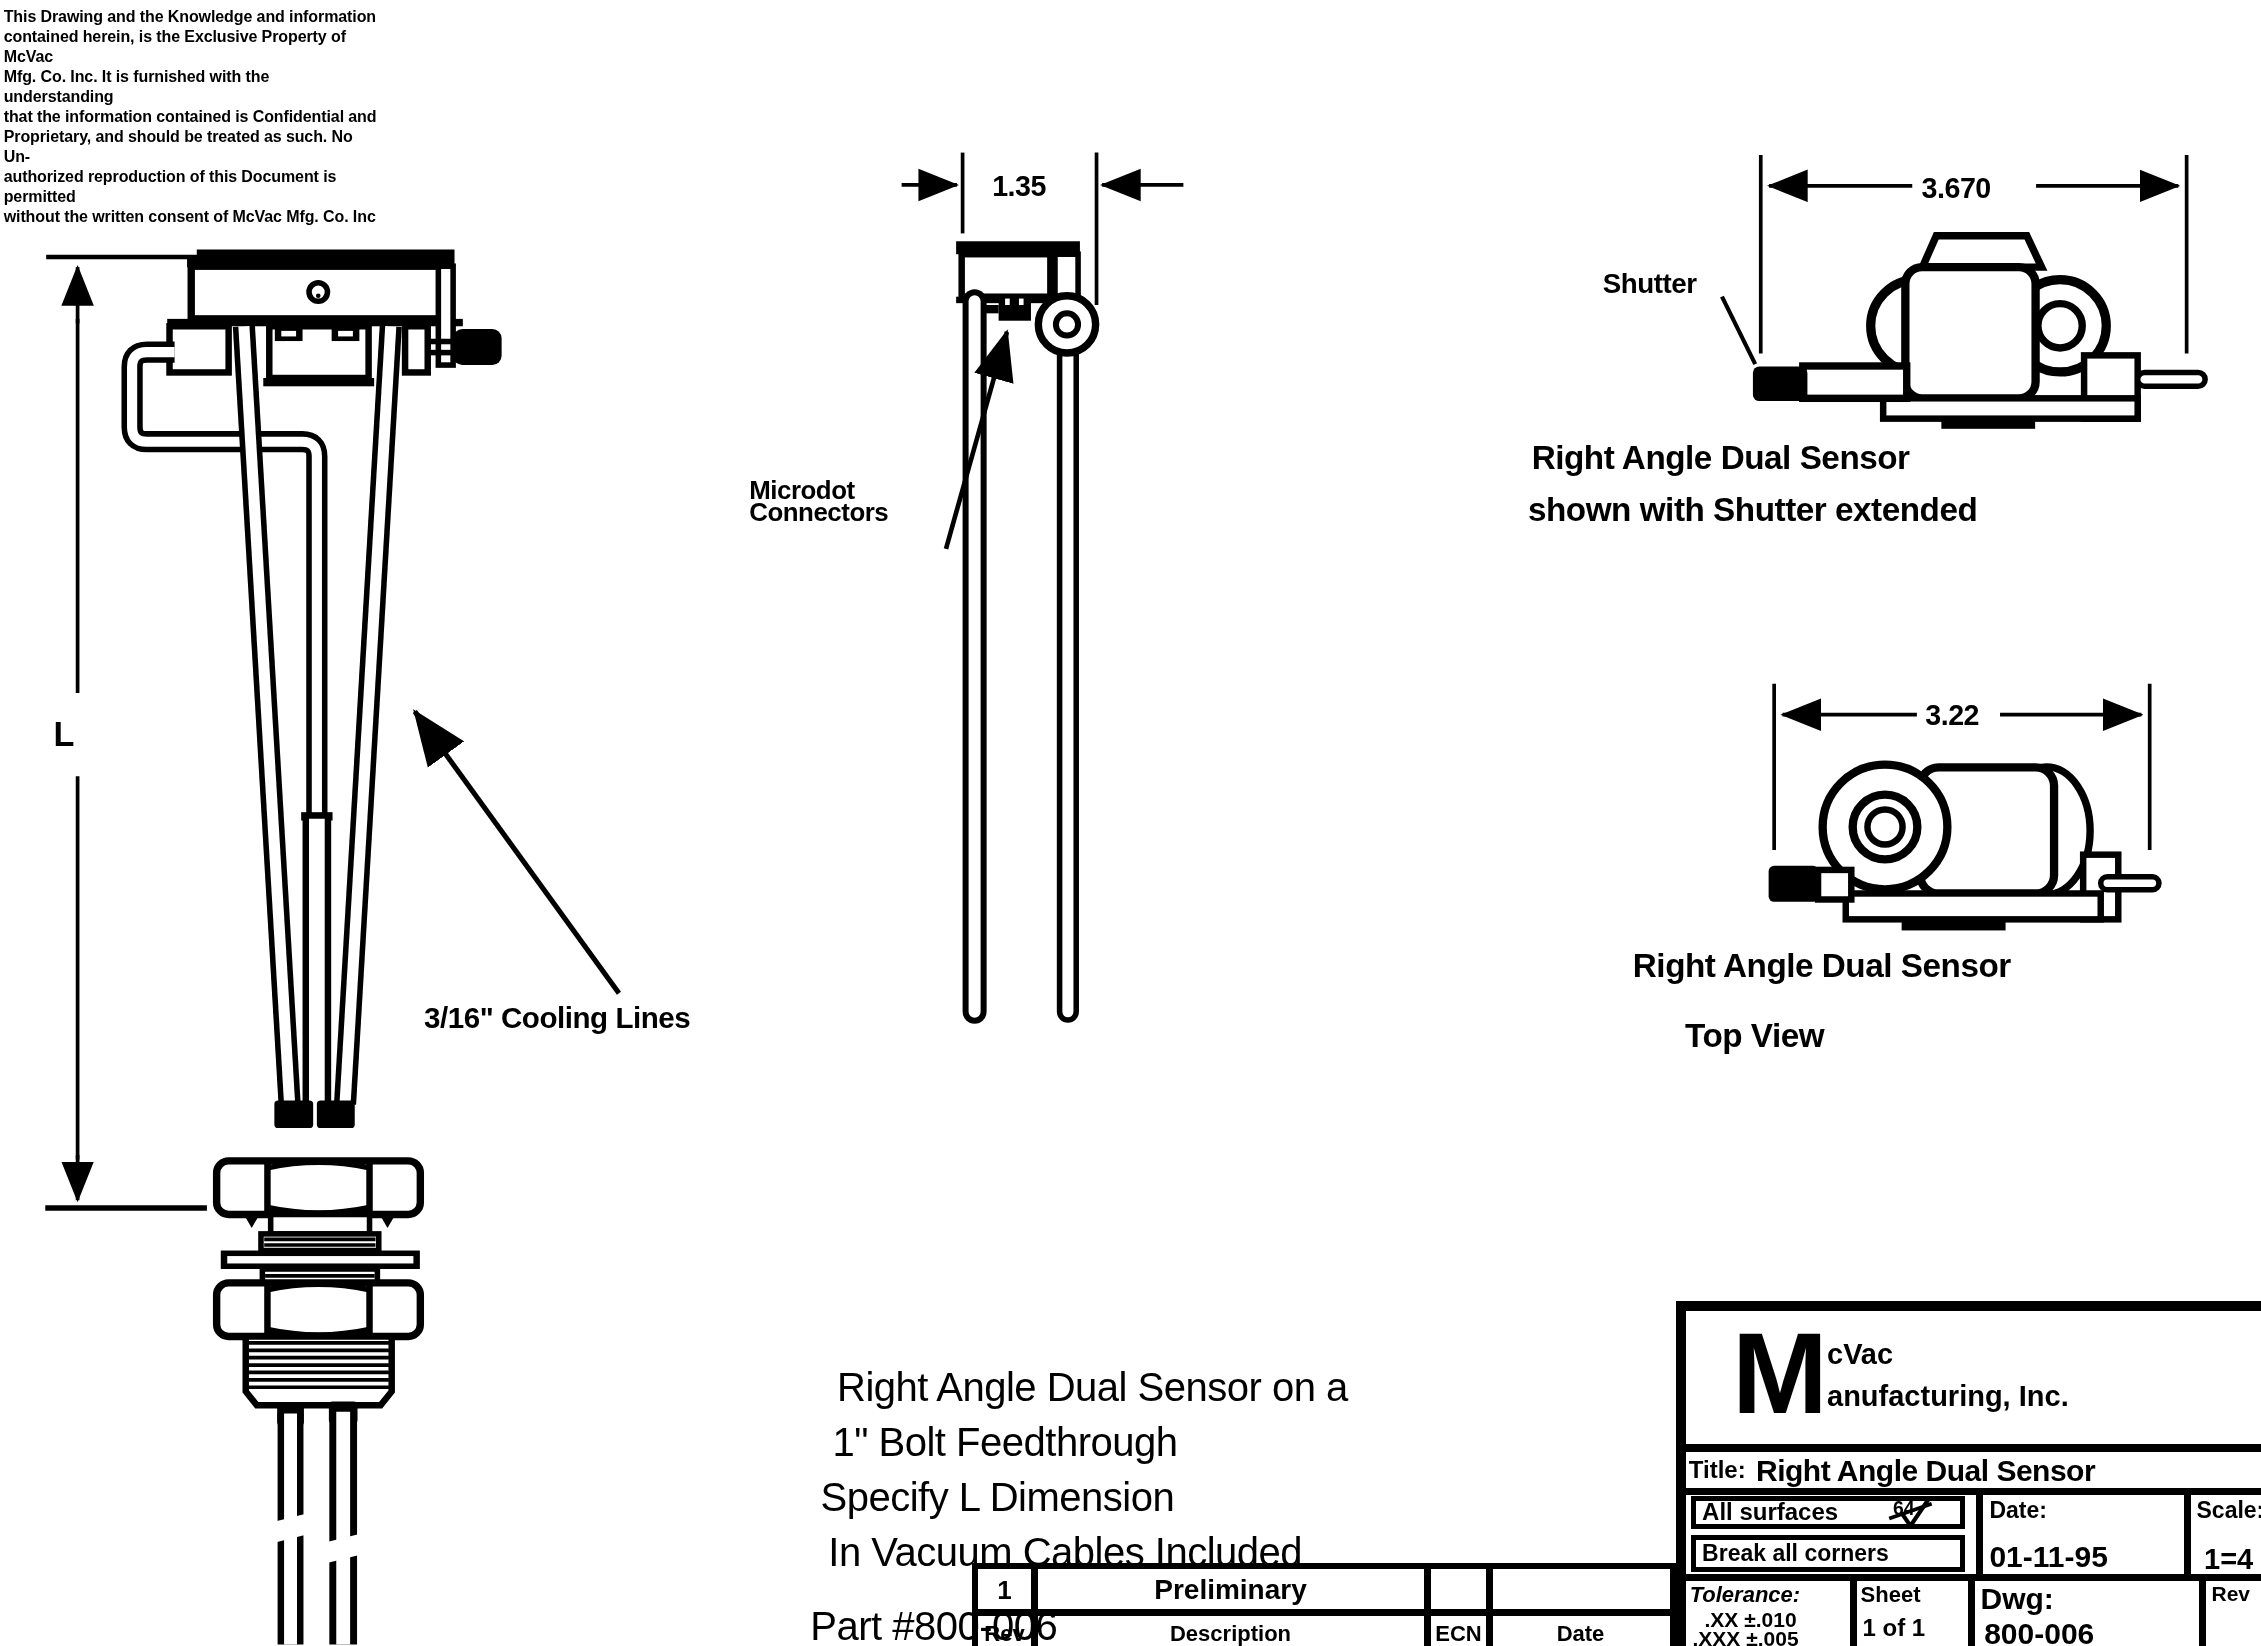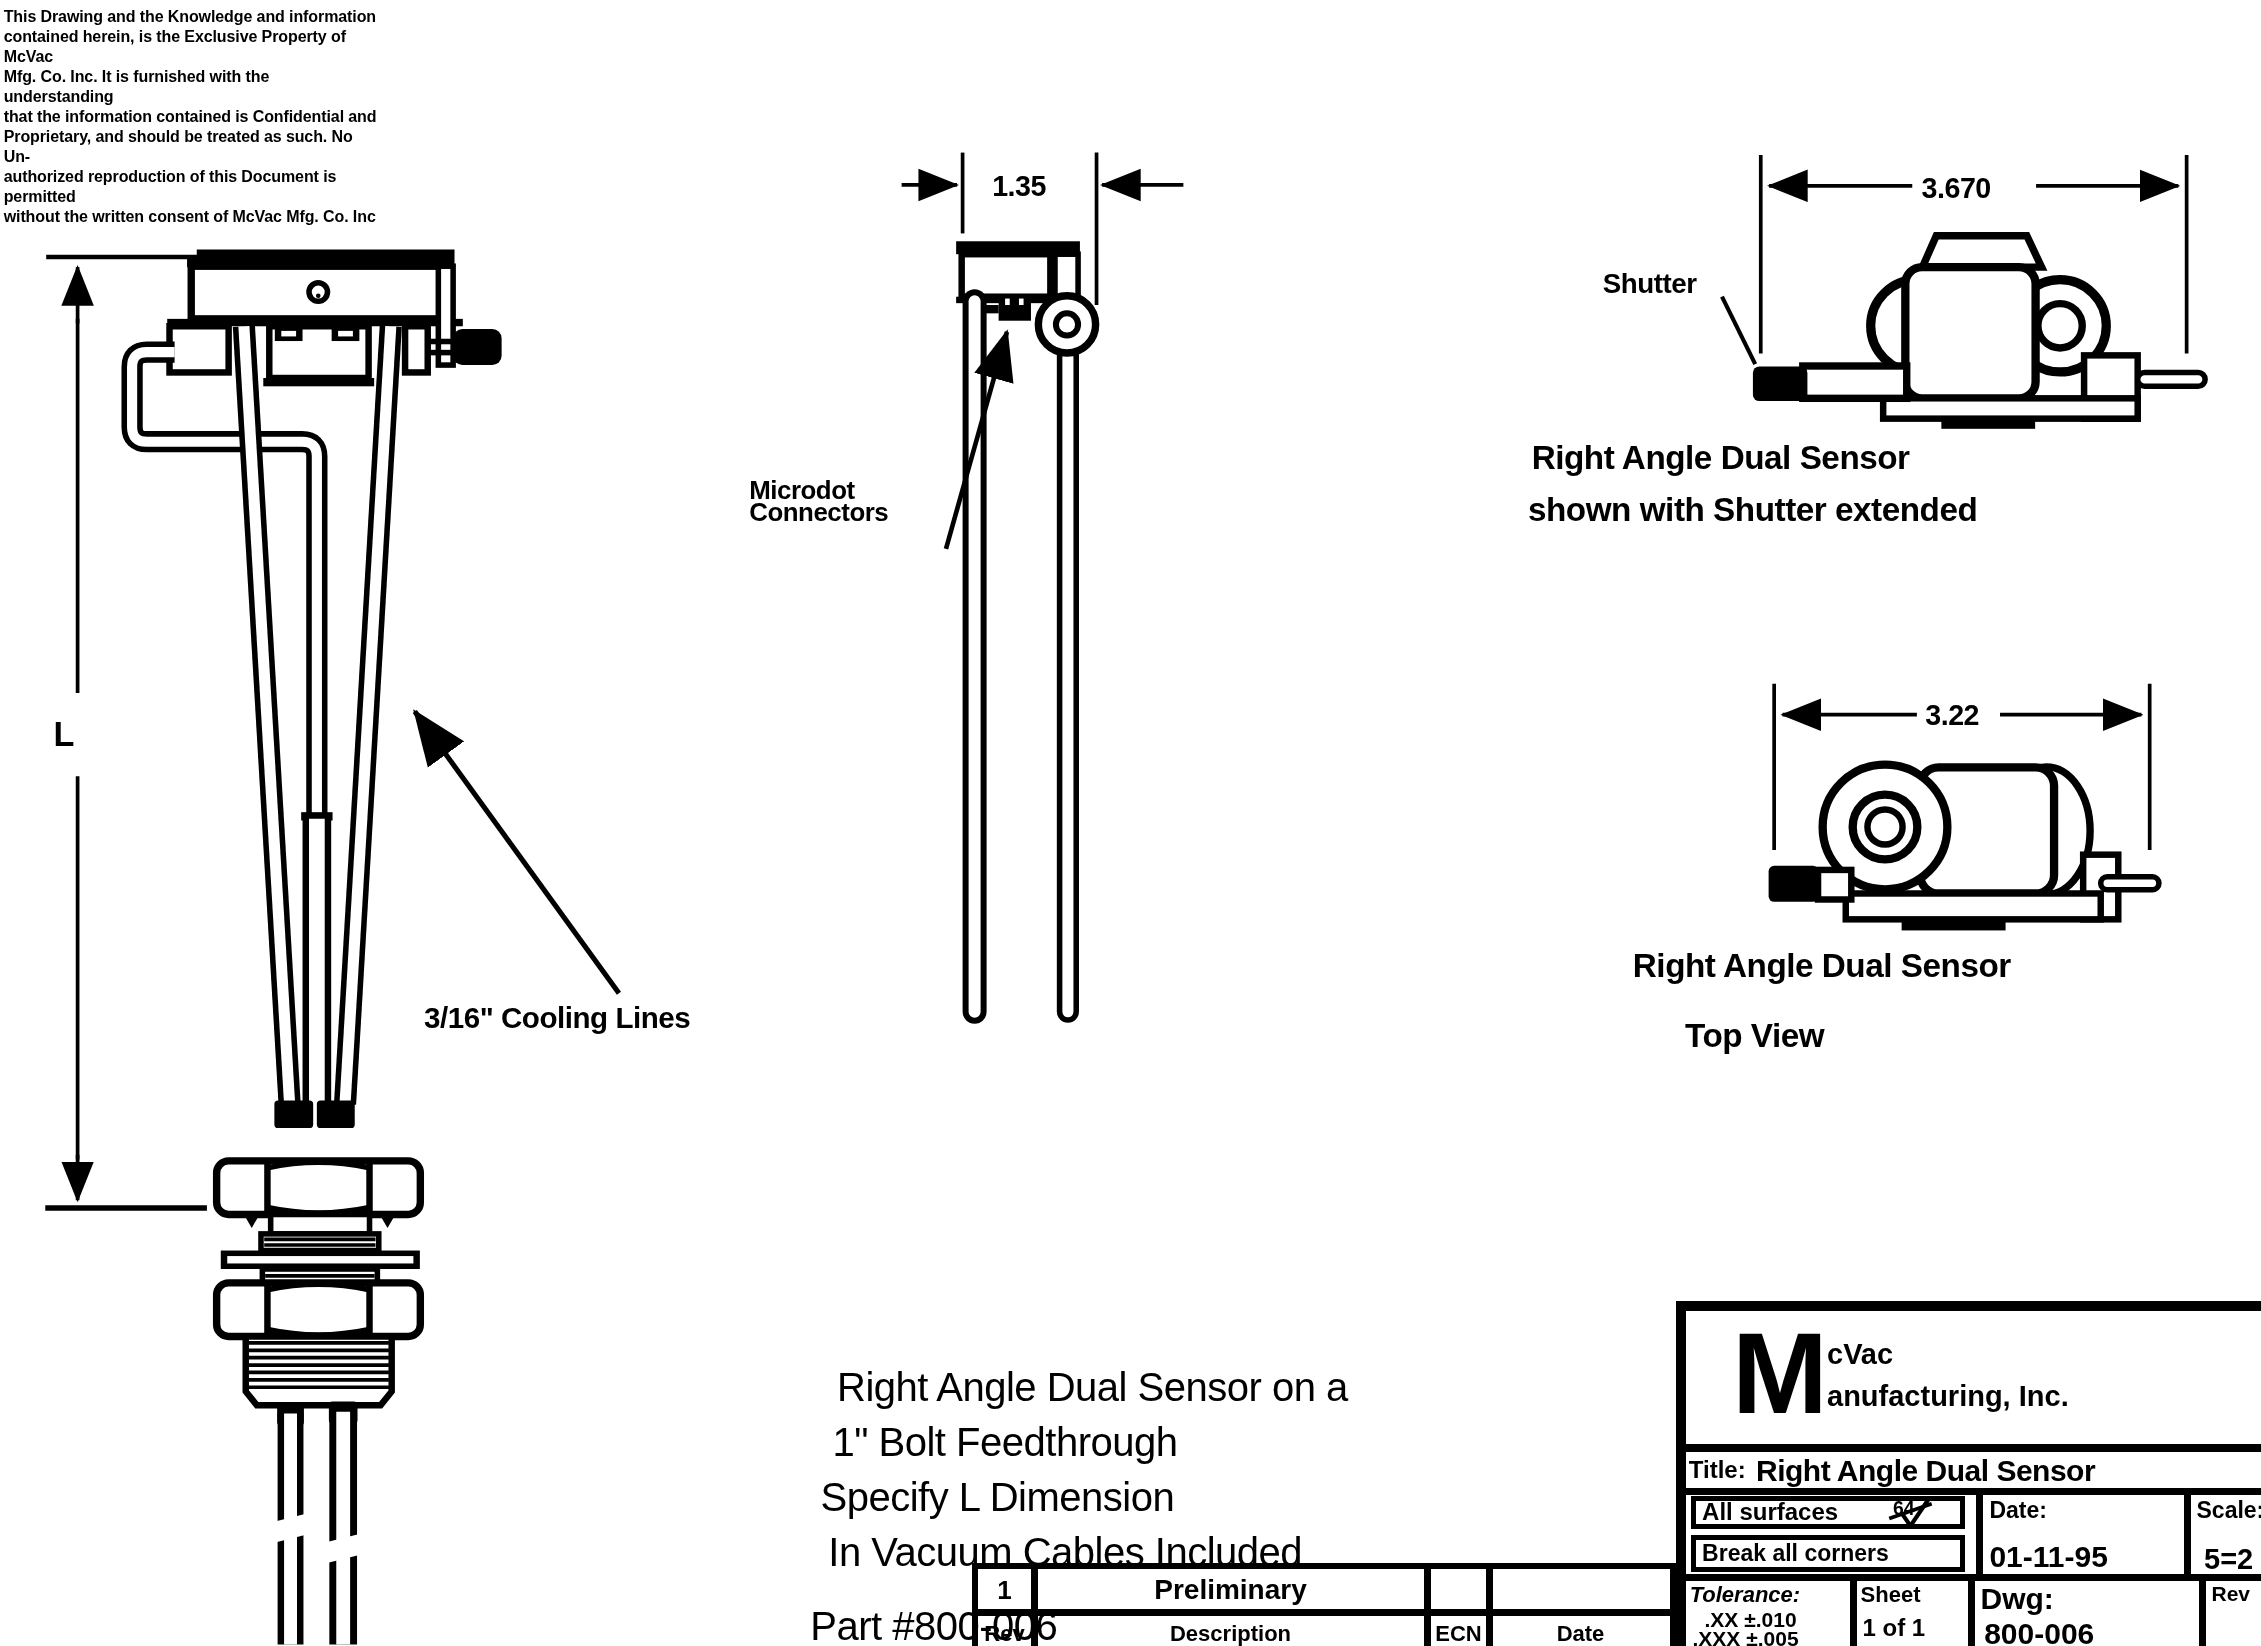--- a/index.html
+++ b/index.html
@@ -266,21 +266,21 @@
         <span style="font-size:23px;">Break all corners</span>
       </div>
       <div class="vl" style="left:290px;top:0;height:79px;"></div>
       <div class="cell" style="left:296px;top:0;width:202px;height:79px;">
         <span class="abs" style="left:7.4px;top:1.8px;font-size:23px;">Date:</span>
         <span class="abs" style="left:7.4px;top:45px;font-size:30px;">01-11-95</span>
       </div>
       <div class="vl" style="left:498px;top:0;height:79px;"></div>
       <div class="cell" style="left:505px;top:0;width:70px;height:79px;">
         <span class="abs" style="left:5.5px;top:1.8px;font-size:23px;">Scale:</span>
-        <span class="abs" style="left:13px;top:48px;font-size:29px;">5=2</span>
+        <span class="abs" style="left:13px;top:48px;font-size:29px;">1=4</span>
       </div>
     </div>
     <div class="hl" style="top:263px;"></div>
 
     <div class="cell" style="left:0;top:270px;width:575px;height:66px;">
       <div class="cell" style="left:0;top:0;width:164px;height:66px;">
         <span class="abs" style="left:3.7px;top:0.9px;font-size:22px;font-style:italic;">Tolerance:</span>
         <span class="abs" style="left:18.5px;top:27px;font-size:21px;">.XX  ±.010</span>
         <span class="abs" style="left:6.5px;top:46px;font-size:21px;">.XXX  ±.005</span>
       </div>

